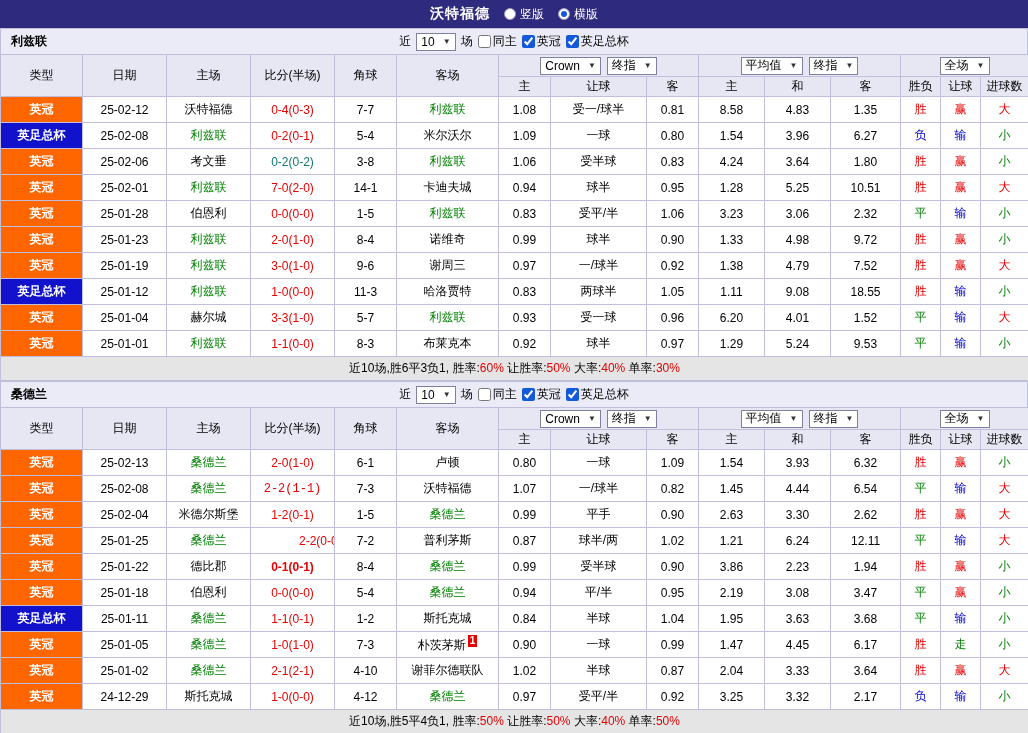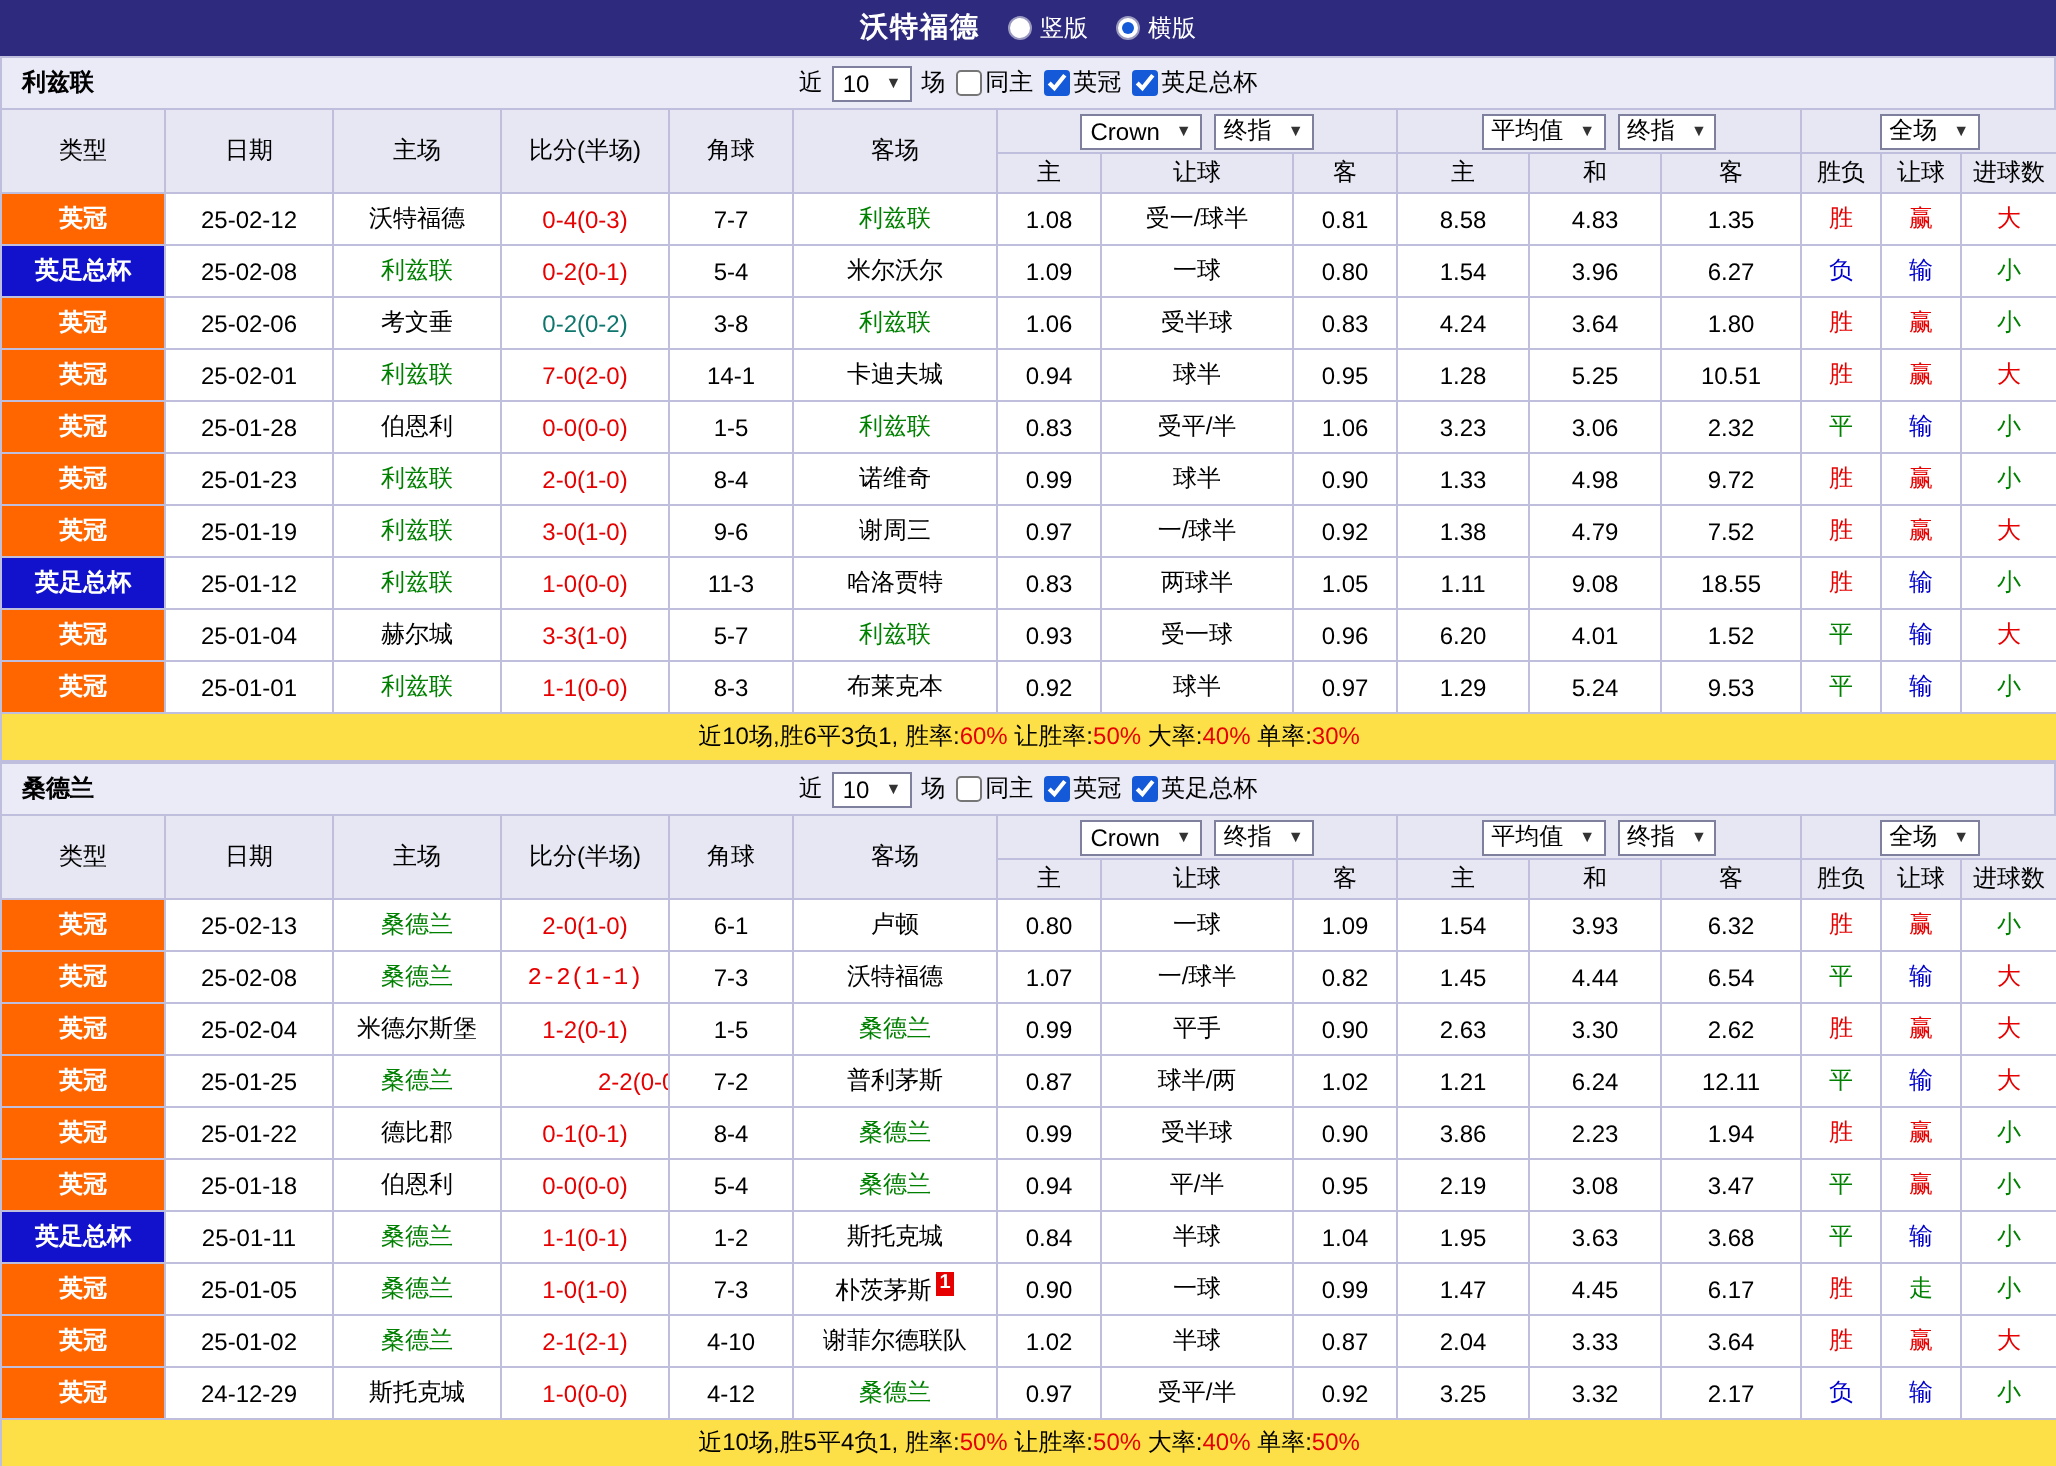--- a/index.html
+++ b/index.html
@@ -19,21 +19,21 @@
   .cb input{width:13px;height:13px;accent-color:#1459d8;cursor:pointer;}
   .mini-select{display:inline-flex;align-items:center;justify-content:space-between;border:1px solid #7f7f9e;background:#fff;padding:0 4px;height:18px;gap:8px;cursor:pointer;min-width:34px;}
   .mini-select .arr{font-size:8px;color:#333;}
   
   table{border-collapse:collapse;width:1028px;table-layout:fixed;}
   th,td{border:1px solid #bfbfdd;text-align:center;overflow:hidden;white-space:nowrap;padding:0;}
   thead th{background:#e7e7f3;font-weight:normal;}
   tr.dd-row th{height:22px;}
   tr.sub-row th{height:20px;}
   tbody td{height:26px;background:#fff;}
-  .tfoot td{height:24px;background:#fde047;}
+  .tfoot td{height:24px;background:#e5e5e5;}
   .red{color:#e60000;}
   .rc-badge{display:inline-block;background:#e60000;color:#fff;font-size:10px;line-height:12px;padding:0 2px;margin-left:2px;font-weight:bold;vertical-align:super;}
   .dd-wrap{display:inline-flex;gap:6px;align-items:center;justify-content:center;}
 </style>
 </head>
 <body>
 
 <div class="topbar">
   <span class="title">沃特福德</span>
   <label class="radio-opt">
@@ -484,21 +484,21 @@
           <td>6.24</td>
           <td>12.11</td>
           <td style="color: rgb(0, 128, 0);">平</td>
           <td style="color: rgb(0, 0, 204);">输</td>
           <td style="color: rgb(230, 0, 0);">大</td>
         </tr>
         <tr>
           <td style="background: rgb(255, 102, 0); color: rgb(255, 255, 255); font-weight: bold;">英冠</td>
           <td>25-01-22</td>
           <td>德比郡</td>
-          <td style="color: rgb(230, 0, 0);">0-1(0-1)</td>
+          <td style="color: rgb(230, 0, 0); font-weight: bold;">0-1(0-1)</td>
           <td>8-4</td>
           <td style="color: rgb(0, 128, 0);">桑德兰</td>
           <td>0.99</td>
           <td>受半球</td>
           <td>0.90</td>
           <td>3.86</td>
           <td>2.23</td>
           <td>1.94</td>
           <td style="color: rgb(230, 0, 0);">胜</td>
           <td style="color: rgb(230, 0, 0);">赢</td>

